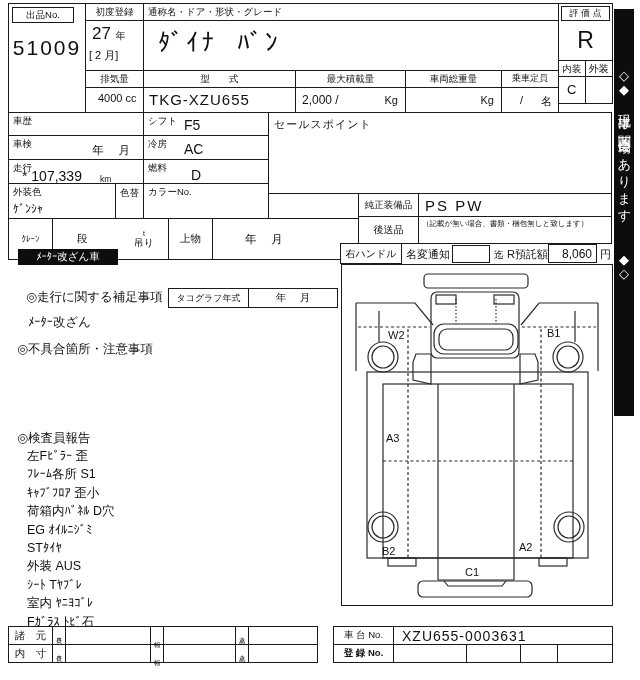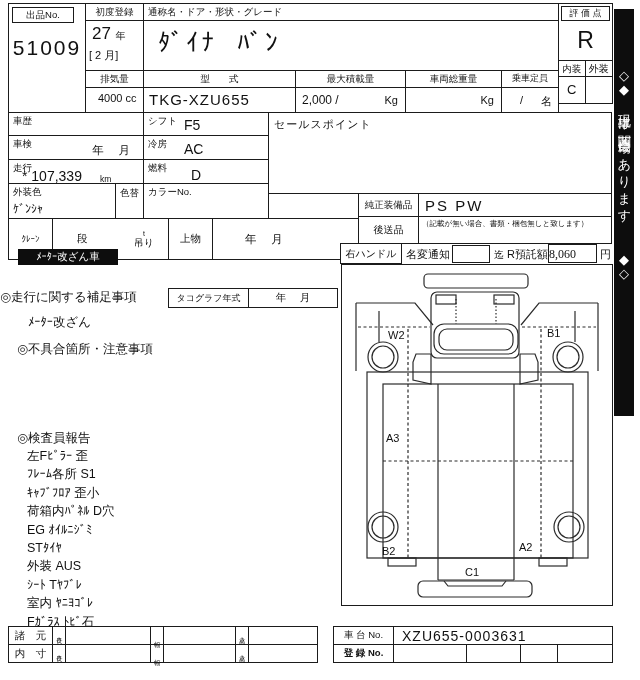--- a/index.html
+++ b/index.html
@@ -163,26 +163,26 @@
       </div>
     </div>
   </div>
 
   <div class="box vcell" style="left:340px;top:243px;width:62px;height:21px;font-size:10px;">右ハンドル</div>
   <div class="abs" style="left:406px;top:247px;font-size:11px;">名変通知</div>
   <div class="box" style="left:452px;top:245px;width:38px;height:18px;"></div>
   <div class="abs" style="left:494px;top:248px;font-size:10px;">迄</div>
   <div class="abs" style="left:507px;top:247px;font-size:11px;">R預託額</div>
   <div class="box" style="left:548px;top:244px;width:49px;height:19px;">
-    <div class="abs" style="right:20px;top:2px;font-size:12px;font-family:Liberation Serif, serif;">8,060</div>
+    <div class="abs" style="right:4px;top:2px;font-size:12px;">8,060</div>
   </div>
   <div class="abs" style="left:600px;top:247px;font-size:11px;">円</div>
 
   <div class="abs badge" style="left:18px;top:249px;width:100px;height:16px;">ﾒｰﾀｰ改ざん車</div>
-  <div class="title-txt" style="left:0;top:289px;">◎走行に関する補足事項</div>
+  <div class="title-txt" style="left:26px;top:289px;">◎走行に関する補足事項</div>
   <div class="box" style="left:168px;top:288px;width:170px;height:20px;">
     <div class="crow">
       <div class="br vcell" style="width:80px;font-size:9px;">タコグラフ年式</div>
       <div class="vcell pre" style="flex:1;font-size:10.5px;">年　 月</div>
     </div>
   </div>
   <div class="title-txt" style="left:28px;top:314px;">ﾒｰﾀｰ改ざん</div>
   <div class="title-txt" style="left:17px;top:341px;">◎不具合箇所・注意事項</div>
 
   <div class="title-txt" style="left:17px;top:430px;">◎検査員報告</div>

